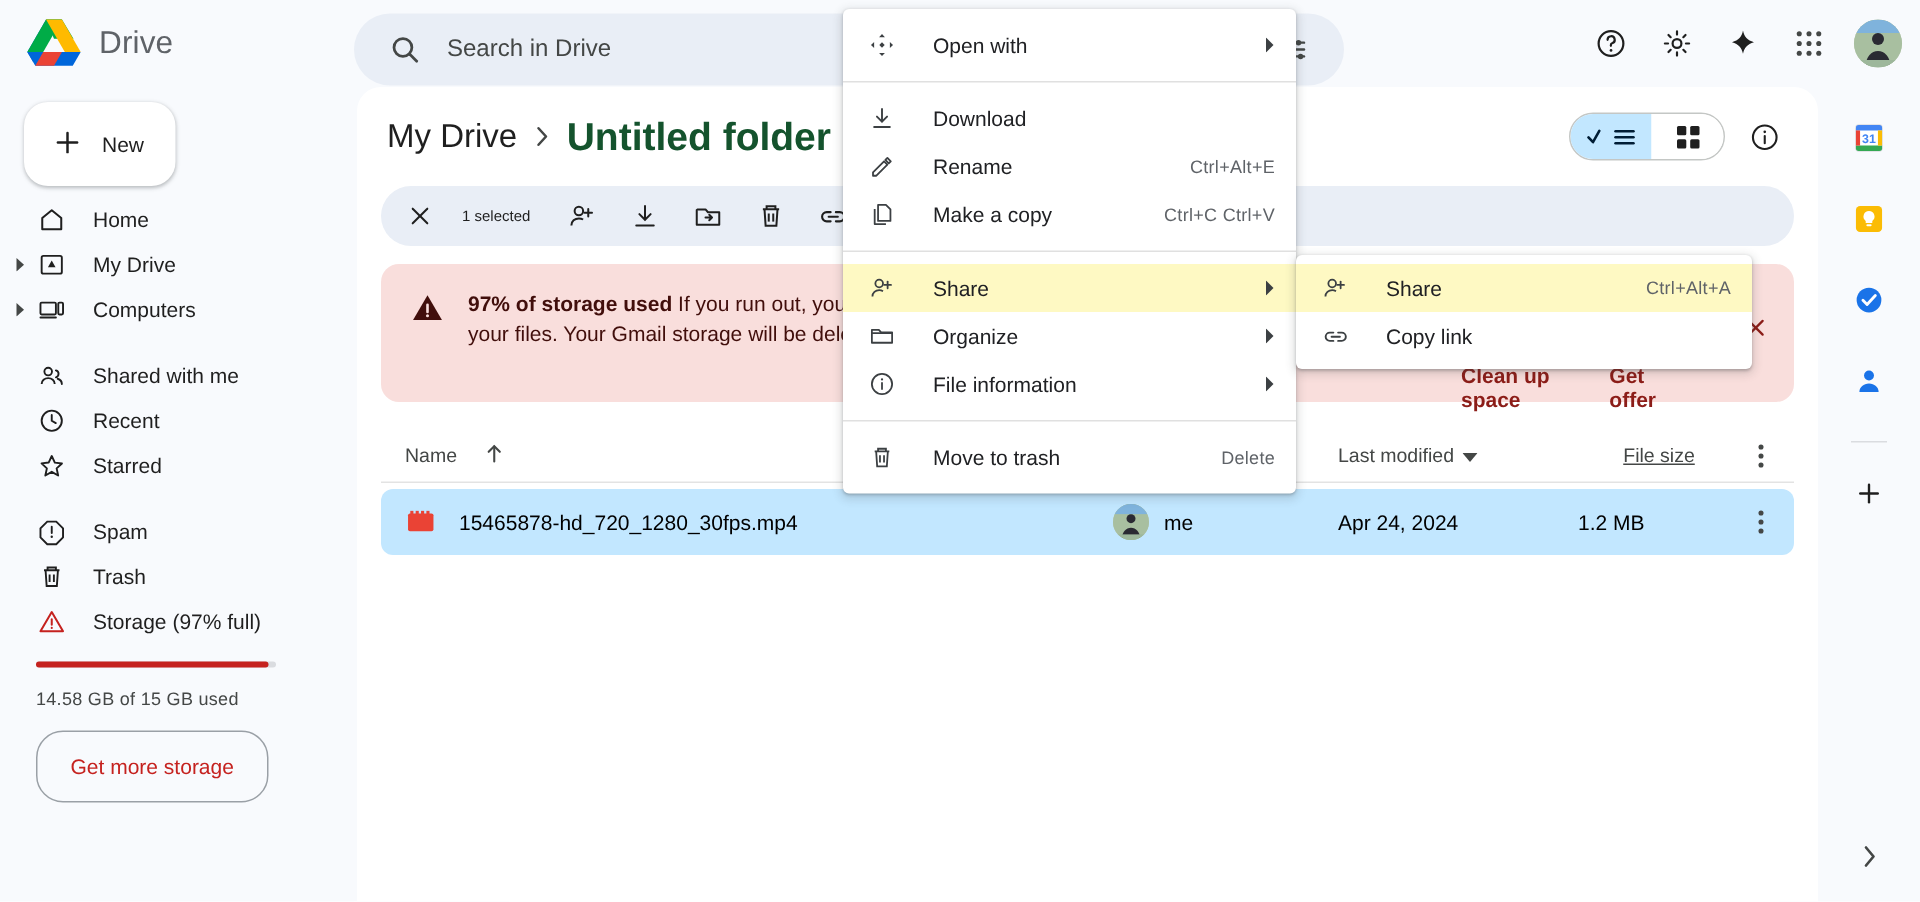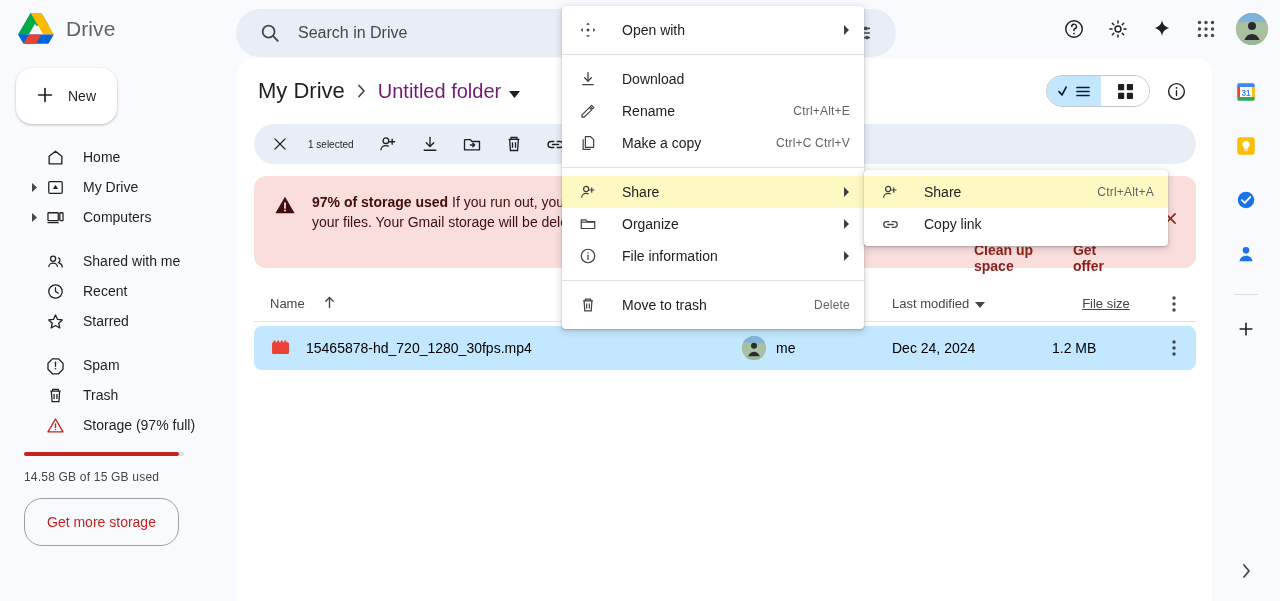--- a/index.html
+++ b/index.html
@@ -56,21 +56,21 @@
     position: absolute; left: 0; top: 58px; width: 236px; height: 543px;
     background: #f8fafd; padding-top: 6px;
   }
   .new-btn {
     margin: 4px 0 0 16px; width: 101px; height: 56px;
     background: #ffffff; border-radius: 16px;
     box-shadow: 0 1px 3px rgba(60,64,67,.25), 0 1px 2px rgba(60,64,67,.1);
     display: flex; align-items: center; gap: 12px; padding-left: 18px;
     cursor: pointer; font-size: 14px; color: #1f1f1f;
   }
-  .nav { margin-top: 18px; padding-left: 21px; }
+  .nav { margin-top: 7px; }
   .nav-group { margin-bottom: 8px; }
   .nav-item {
     position: relative; display: flex; align-items: center; height: 30px;
     padding-left: 24px; gap: 18px; cursor: pointer;
     font-size: 14px; color: #1f1f1f; border-radius: 0 16px 16px 0; margin-right: 12px;
   }
   .nav-caret {
     position: absolute; left: 8px; top: 50%; transform: translateY(-50%);
     width: 10px; height: 10px; display: flex; align-items: center; justify-content: center;
   }
@@ -90,21 +90,21 @@
 
   
   .main {
     position: absolute; left: 238px; top: 58px;
     width: 974px; height: 543px;
     background: #ffffff; border-radius: 16px 16px 0 0;
   }
   .crumbbar { height: 66px; display: flex; align-items: center; padding: 0 16px 0 20px; }
   .crumb-root { font-size: 22px; color: #1f1f1f; cursor: pointer; }
   .crumb-sep { margin: 0 12px; color: #444746; display: flex; align-items: center; }
-  .crumb-cur { font-size: 20px; color: #701a75; cursor: pointer; display: flex; align-items: center; gap: 8px; }
+  .crumb-cur { font-size: 26px; color: #14532d; cursor: pointer; display: flex; align-items: center; gap: 8px; font-weight: bold; }
   .crumbbar-right { margin-left: auto; display: flex; align-items: center; gap: 6px; }
   .viewtoggle {
     display: flex; align-items: center; height: 32px;
     border: 1px solid #c4c7c5; border-radius: 16px; overflow: hidden;
   }
   .vt-seg {
     width: 48px; height: 32px; display: flex; align-items: center; justify-content: center;
     gap: 2px; cursor: pointer; background: #ffffff;
   }
   .vt-seg.active { background: #c2e7ff; width: 54px; }
@@ -591,21 +591,21 @@
             <svg width="24" height="24" viewBox="0 0 32 32">
               <rect width="32" height="32" fill="#a8bfa0"></rect>
               <rect y="0" width="32" height="9" fill="#7fb3dc"></rect>
               <circle cx="16" cy="13" r="4" fill="#2a2a33"></circle>
               <path d="M8 30c0-5 3.6-9 8-9s8 4 8 9z" fill="#2a2a33"></path>
               <rect y="27" width="32" height="5" fill="#9db79b"></rect>
             </svg>
           </span>
           <span>me</span>
         </div>
-        <div class="cell-mod">Dec 24, 2024</div>
+        <div class="cell-mod">Apr 24, 2024</div>
         <div class="cell-size">1.2 MB</div>
         <div class="cell-more">
           <svg width="4" height="16" viewBox="0 0 4 16" fill="#444746">
             <circle cx="2" cy="2" r="1.7"></circle>
               <circle cx="2" cy="8" r="1.7"></circle>
               <circle cx="2" cy="14" r="1.7"></circle>
           </svg>
         </div>
       </div>
     </div>

